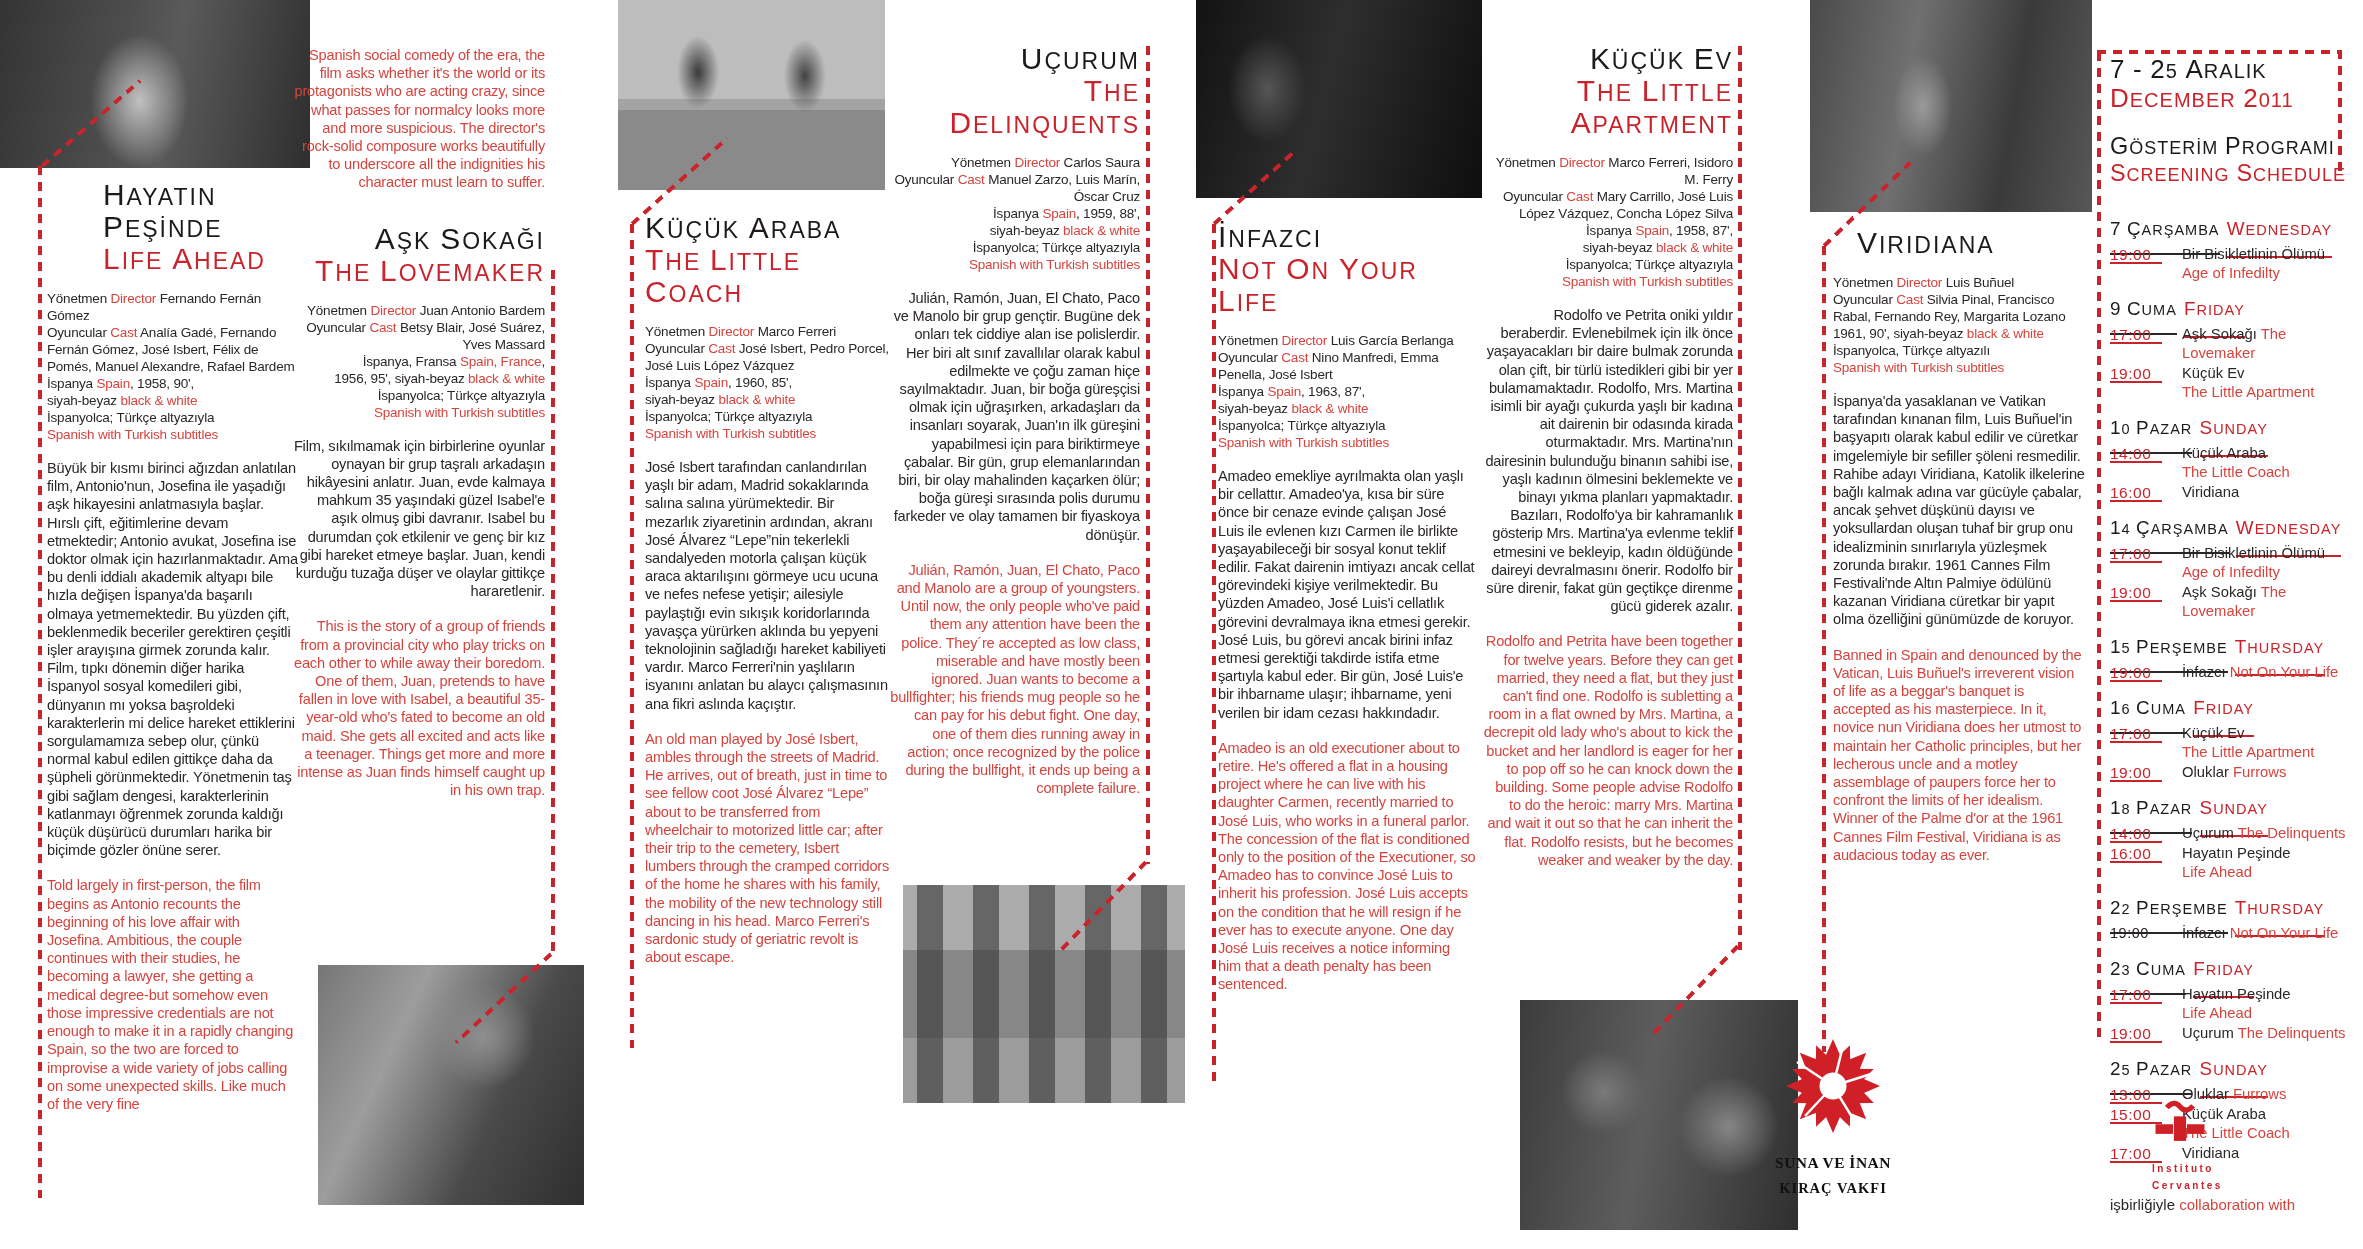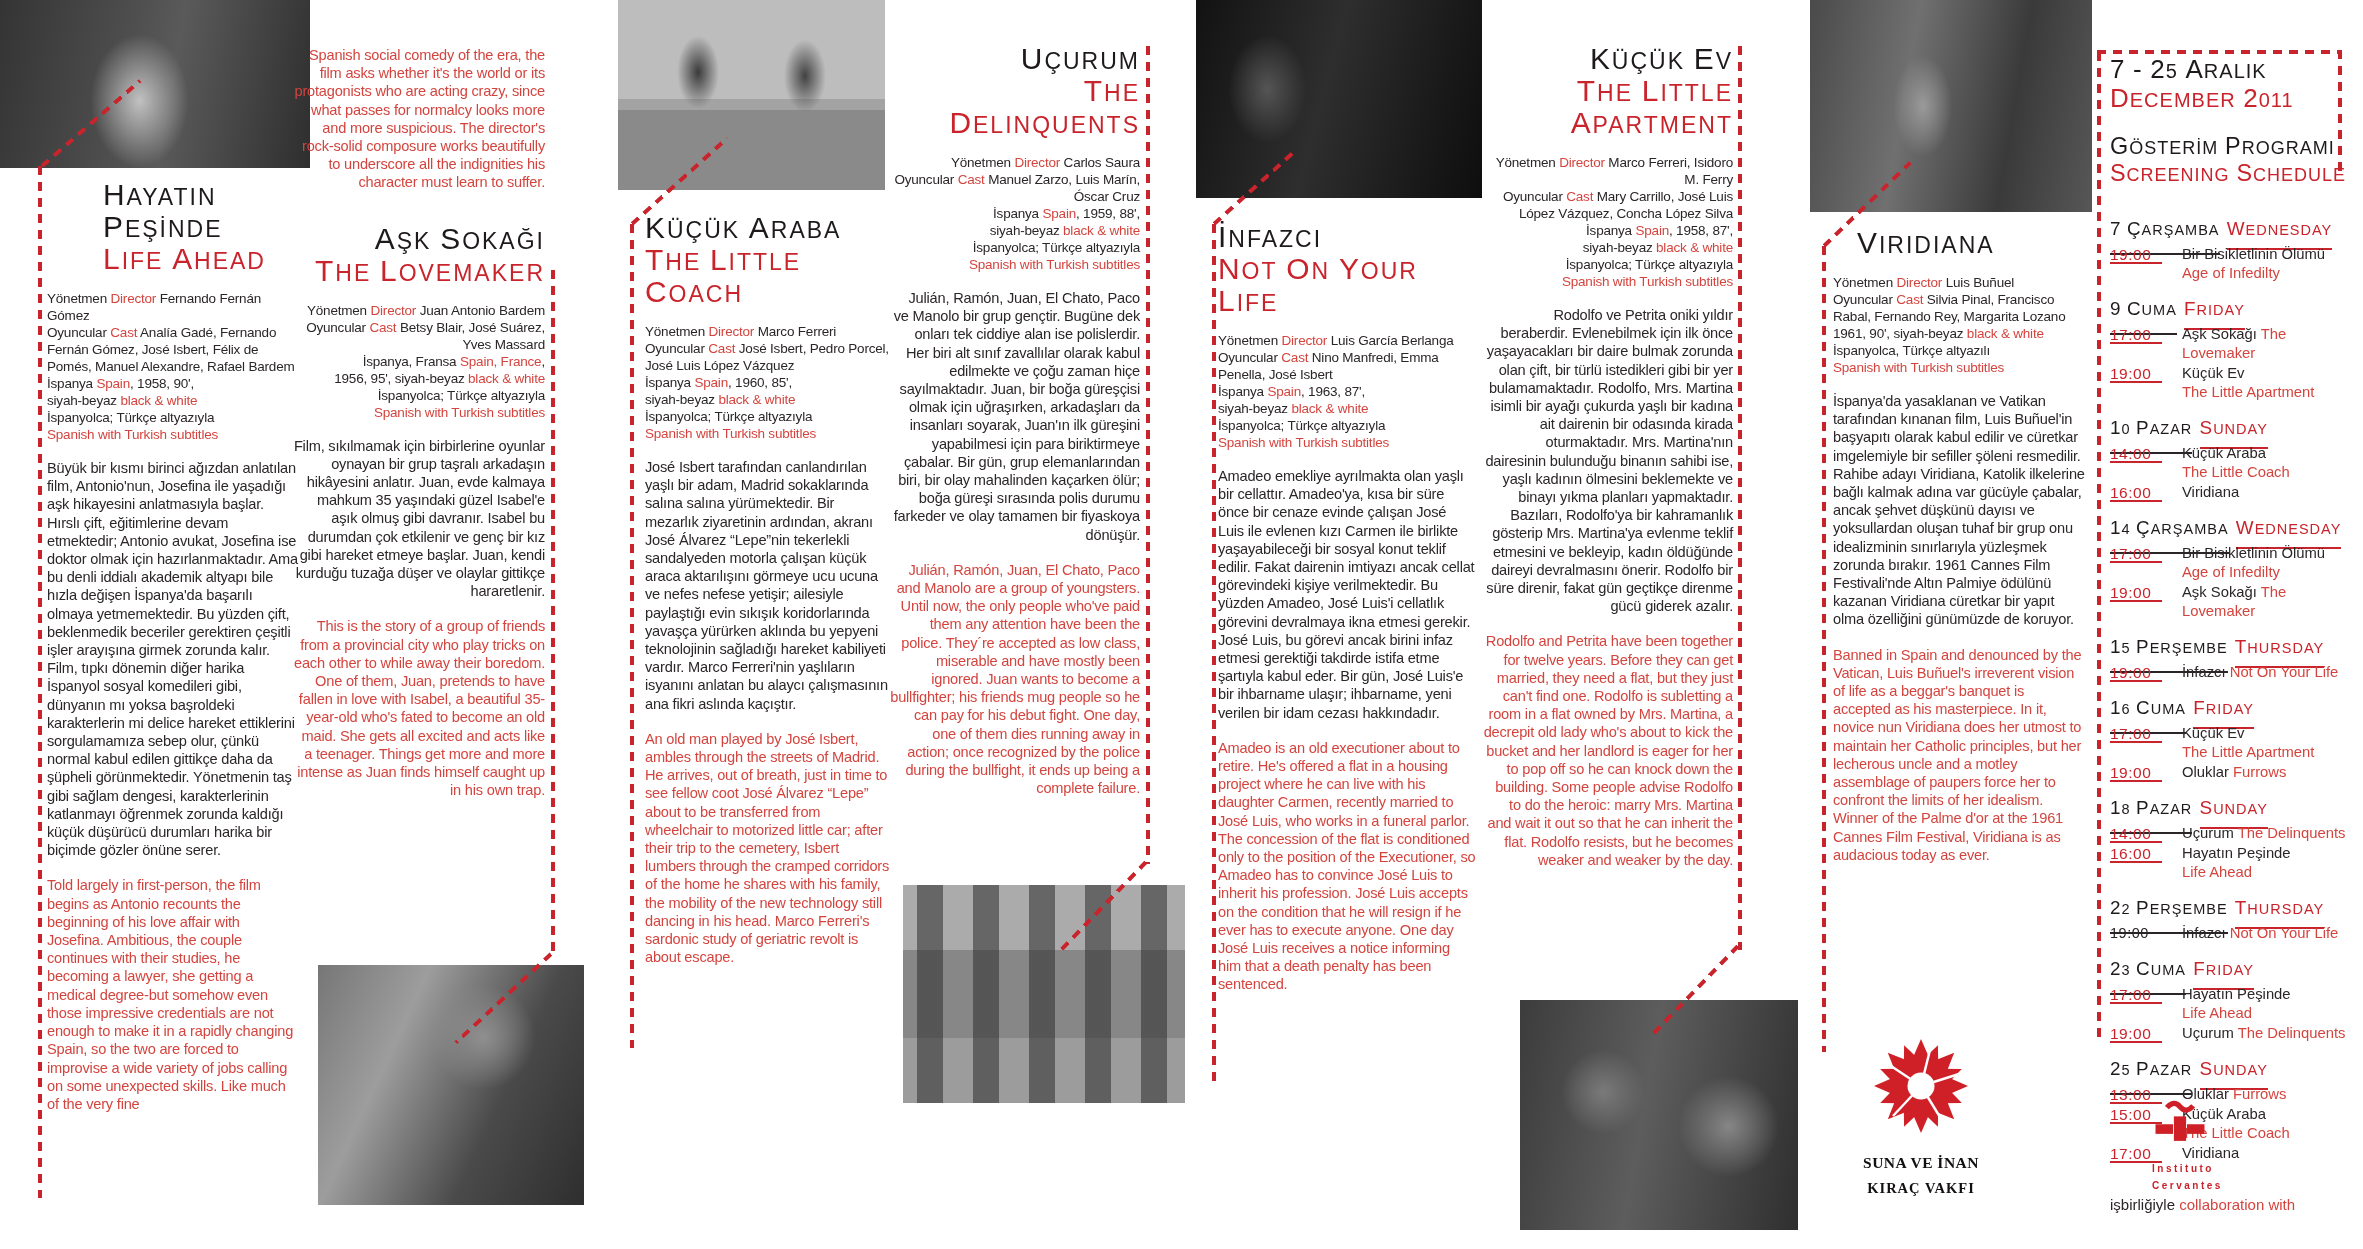--- a/index.html
+++ b/index.html
@@ -65,28 +65,28 @@
   
   #sched{position:absolute;left:2110px;top:56px;width:246px;}
   .shl{font-size:20px;line-height:27px;letter-spacing:1px;color:#1e1a1b;}
   .shs{font-size:18px;line-height:25px;letter-spacing:1px;color:#1e1a1b;}
   .shl.red1,.shs.red1{color:var(--red1);}
   .shgap{height:20px;}
   #sched-list{margin-top:30px;}
   .day{margin-bottom:15px;}
   .dhead{margin-bottom:5px;font-size:14.5px;letter-spacing:1px;color:#1e1a1b;}
   .dhead .dtr{border-bottom:2px solid #2a2627;padding-bottom:15px;margin-right:.5em;}
-  .dhead .den{border-bottom:2px solid var(--red1);padding-bottom:10px;color:var(--red1);}
+  .dhead .den{border-bottom:2px solid var(--red1);padding-bottom:18px;color:var(--red1);}
   .show{display:flex;gap:20px;font-size:14.8px;line-height:19px;margin-bottom:1px;}
   .time{flex:0 0 52px;color:var(--red1);font-size:15.5px;border-bottom:2px solid var(--red1);
         height:17px;letter-spacing:.5px;}
   .time.plain{color:var(--ink);border-bottom:none;font-size:14.5px;}
   .stxt .red{color:var(--red2);}
   
-  .kirac{position:absolute;left:1856px;top:1036px;width:130px;text-align:center;}
+  .kirac{position:absolute;left:1768px;top:1036px;width:130px;text-align:center;}
   .kirac .t1{font-family:"Liberation Serif",serif;font-weight:bold;font-size:15.5px;letter-spacing:.5px;margin-top:14px;color:#131011;}
   .kirac .t2{font-family:"Liberation Serif",serif;font-weight:bold;font-size:14.5px;letter-spacing:1px;margin-top:8px;color:#131011;}
   .cerv{position:absolute;left:2152px;top:1098px;width:90px;text-align:left;color:var(--red1);}
   .cerv .t{font-size:10px;font-weight:bold;letter-spacing:2.5px;line-height:13px;margin-top:4px;}
   .collab{position:absolute;left:2110px;top:1196px;font-size:15px;}
 </style>
 </head>
 <body>
 
 <div class="sheet">

